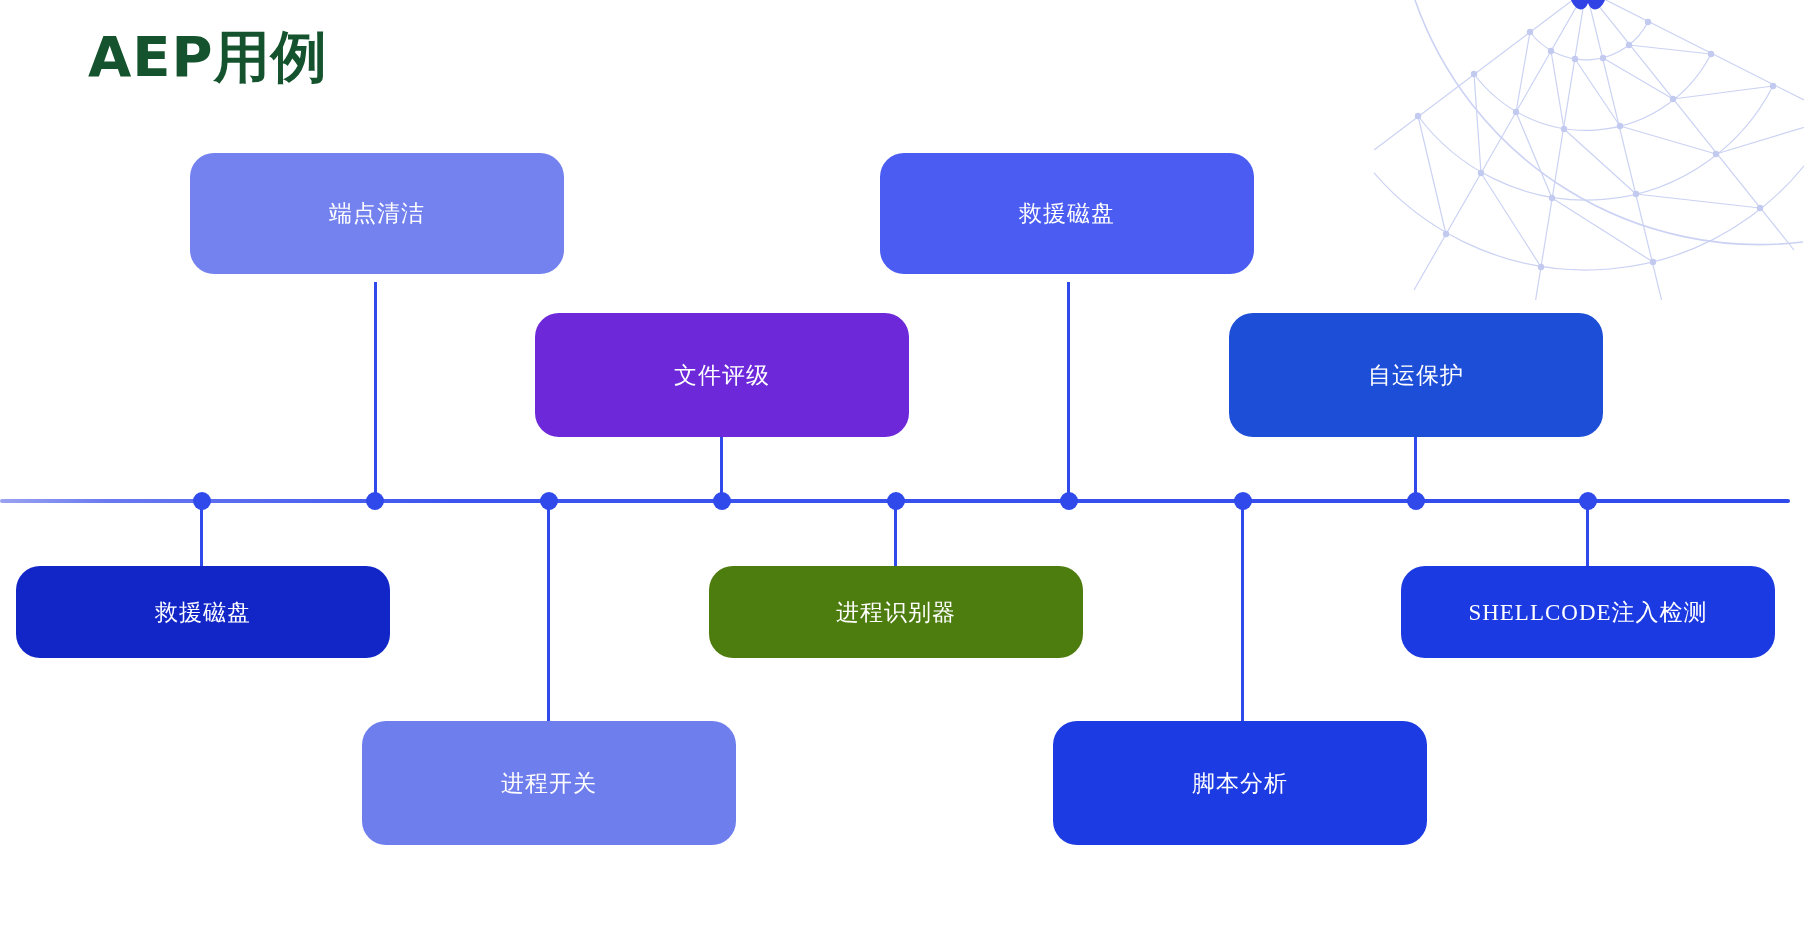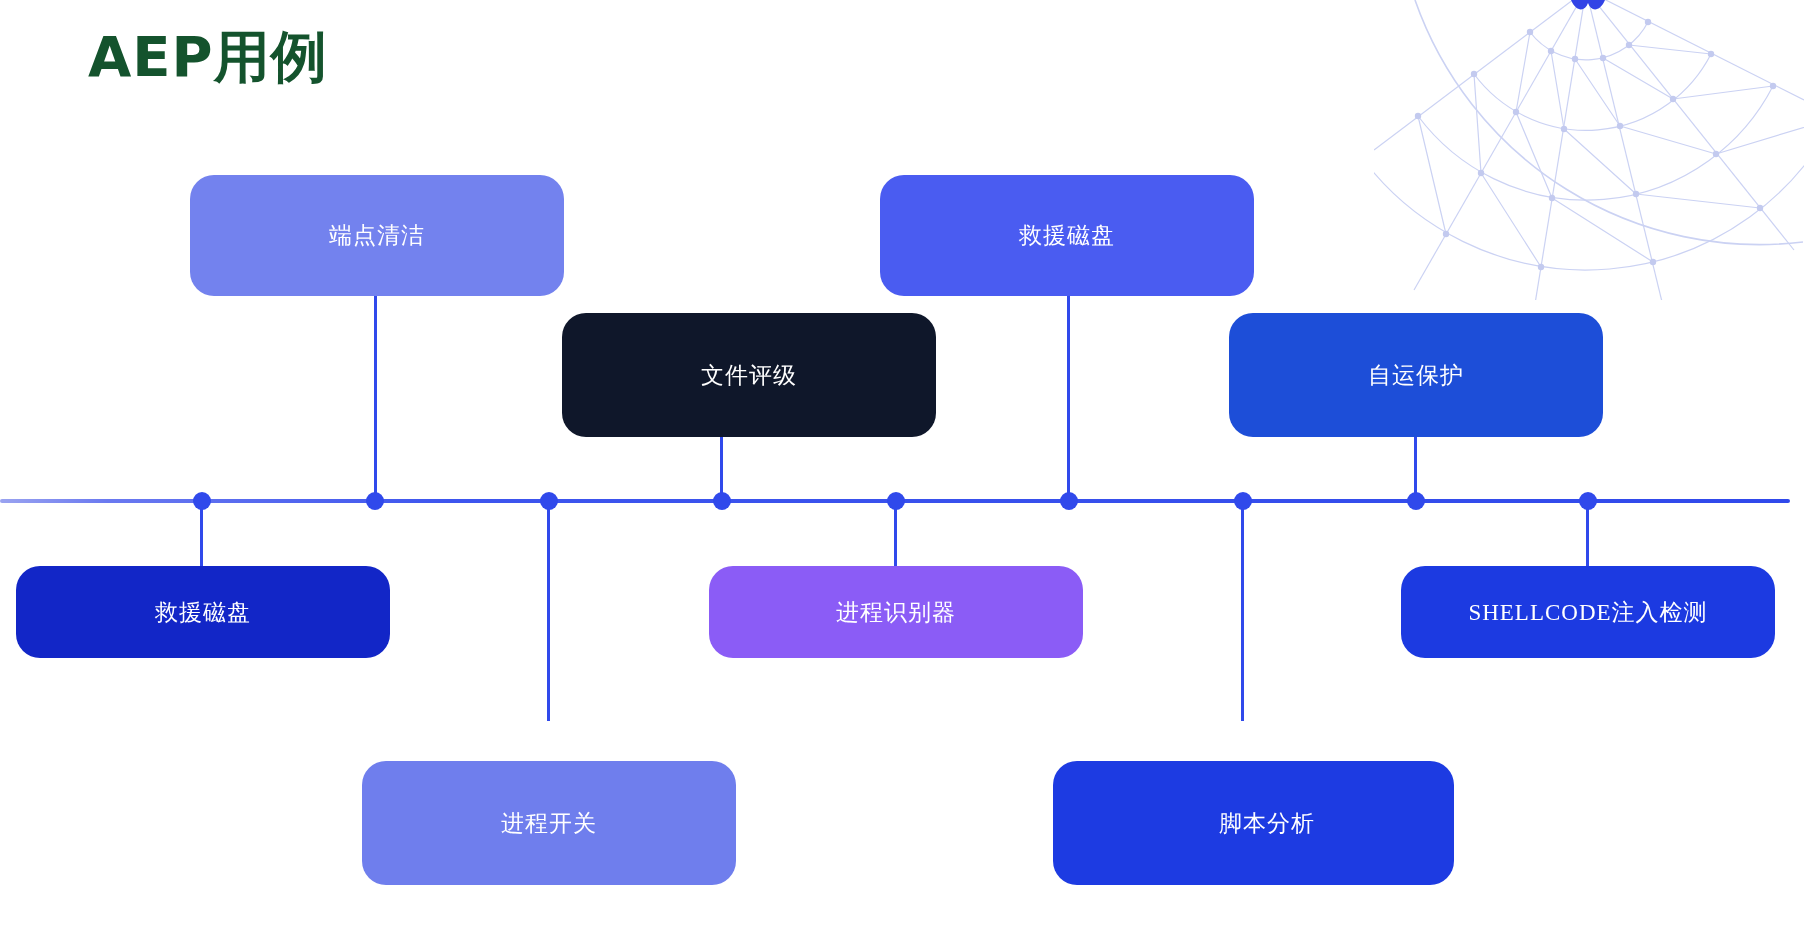--- a/index.html
+++ b/index.html
@@ -19,26 +19,26 @@
   }
   .dot{
     position:absolute;top:492px;width:18px;height:18px;border-radius:50%;
   }
   .conn{position:absolute;width:3px;}
   .node{
     position:absolute;width:374px;border-radius:24px;
     display:flex;align-items:center;justify-content:center;
     color:#ffffff;font-size:23px;font-weight:400;letter-spacing:1px;
   }
-  .row-top{top:175px;height:121px;}
+  .row-top{top:153px;height:121px;}
   .row-top-inner{top:313px;height:124px;}
   .row-bottom{top:566px;height:92px;}
-  .row-bottom-inner{top:721px;height:124px;margin-top:40px;}
+  .row-bottom-inner{top:721px;height:124px;}
   .n1{left:190px;} .n2{left:535px;} .n3{left:880px;} .n4{left:1229px;}
-  .n5{left:16px;} .n6{left:362px;} .n7{left:709px;} .n8{left:1053px;padding-left:27px;} .n9{left:1401px;font-family:Liberation Serif, serif;}
+  .n5{left:16px;} .n6{left:362px;} .n7{left:709px;} .n8{left:1053px;} .n9{left:1401px;font-family:Liberation Serif, serif;}
   .d1{left:193px;} .d2{left:366px;} .d3{left:540px;} .d4{left:713px;} .d5{left:887px;}
   .d6{left:1060px;} .d7{left:1234px;} .d8{left:1407px;} .d9{left:1579px;}
   .c-up-1{left:374px;top:282px;height:219px;}
   .c-up-2{left:720px;top:437px;height:64px;}
   .c-up-3{left:1067px;top:282px;height:219px;}
   .c-up-4{left:1414px;top:437px;height:64px;}
   .c-dn-1{left:200px;top:501px;height:65px;}
   .c-dn-2{left:547px;top:501px;height:220px;}
   .c-dn-3{left:894px;top:501px;height:65px;}
   .c-dn-4{left:1241px;top:501px;height:220px;}
@@ -116,36 +116,36 @@
 <div class="dot d4" style="background: rgb(48, 73, 235);"></div>
 <div class="dot d5" style="background: rgb(48, 73, 235);"></div>
 <div class="dot d6" style="background: rgb(48, 73, 235);"></div>
 <div class="dot d7" style="background: rgb(48, 73, 235);"></div>
 <div class="dot d8" style="background: rgb(48, 73, 235);"></div>
 <div class="dot d9" style="background: rgb(48, 73, 235);"></div>
 
 <div class="node row-top n1" style="background: rgb(115, 130, 238);">
   <span>端点清洁</span>
 </div>
-<div class="node row-top-inner n2" style="background: #0f172a; margin-left: 27px;">
+<div class="node row-top-inner n2" style="background: #6d28d9;">
   <span>文件评级</span>
 </div>
 <div class="node row-top n3" style="background: rgb(74, 92, 241);">
   <span>救援磁盘</span>
 </div>
 <div class="node row-top-inner n4" style="background: #1d4ed8;">
   <span>自运保护</span>
 </div>
 <div class="node row-bottom n5" style="background: rgb(18, 38, 199);">
   <span>救援磁盘</span>
 </div>
 <div class="node row-bottom-inner n6" style="background: rgb(111, 126, 237);">
   <span>进程开关</span>
 </div>
-<div class="node row-bottom n7" style="background: #8b5cf6;">
+<div class="node row-bottom n7" style="background: #4d7c0f;">
   <span>进程识别器</span>
 </div>
 <div class="node row-bottom-inner n8" style="background: rgb(29, 59, 226);">
   <span>脚本分析</span>
 </div>
 <div class="node row-bottom n9" style="background: rgb(28, 58, 225);">
   <span>SHELLCODE注入检测</span>
 </div>
 
 </body></html>

